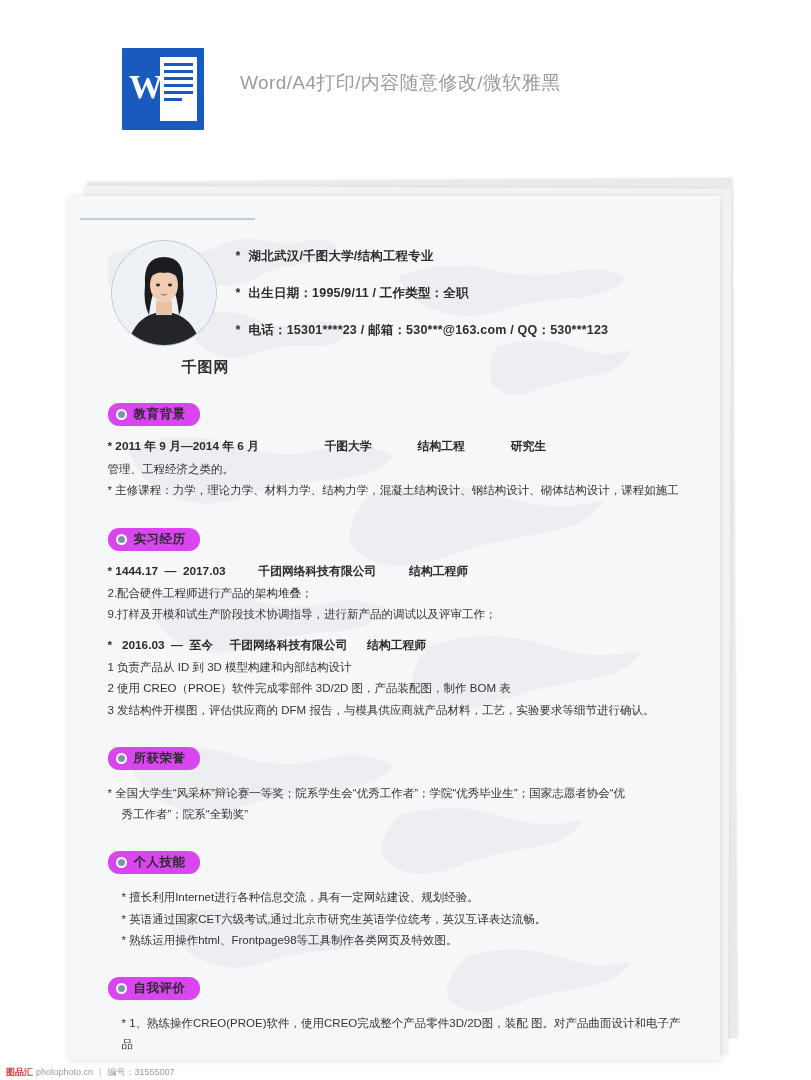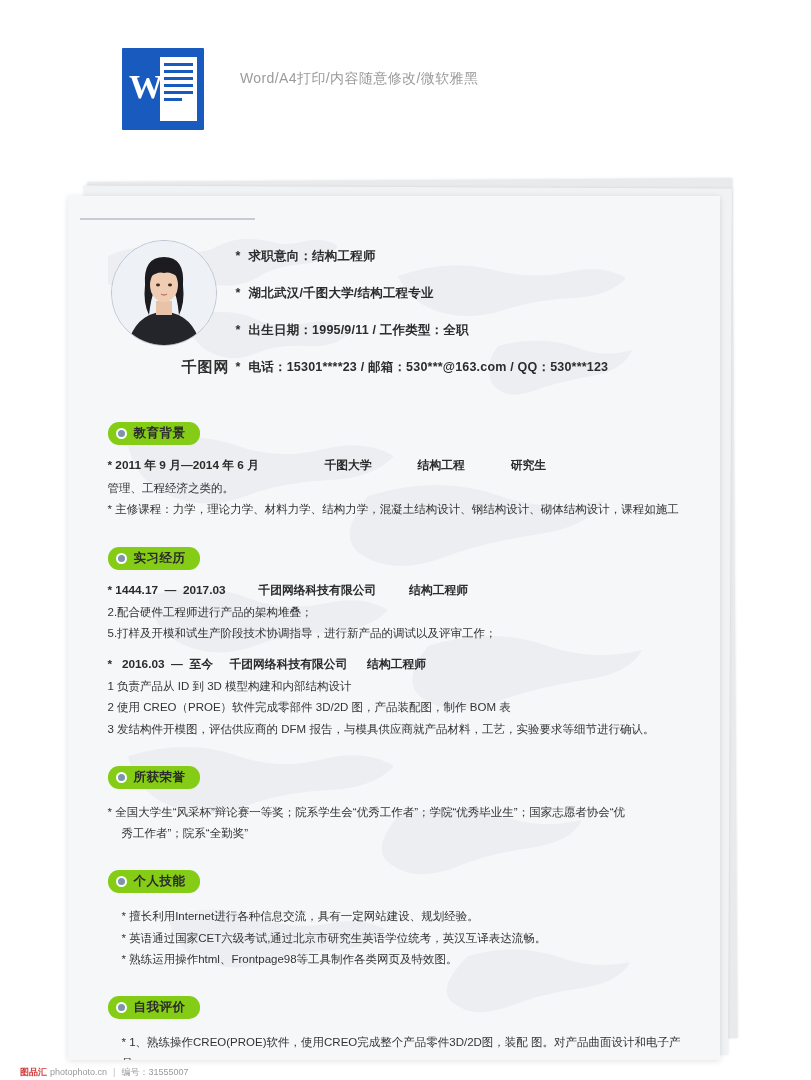--- a/index.html
+++ b/index.html
@@ -65,21 +65,21 @@
     padding-top: 6px;
   }
   .header-title {
     font-size: 26px;
     color: #2b2b2b;
     font-weight: bold;
     letter-spacing: 1px;
   }
   .header-sub {
     margin-top: 16px;
-    font-size: 14px;
+    font-size: 19px;
     color: #9b9b9b;
     letter-spacing: 0.4px;
   }
 
   
   .paper-area {
     position: relative;
     margin: 62px auto 0 auto;
     width: 692px;
     height: 880px;
@@ -174,21 +174,21 @@
     font-weight: bold;
     margin-bottom: 20px;
     letter-spacing: 0.2px;
   }
   .contact-list .line .star { margin-right: 8px; }
 
   
   .sec-head {
     display: inline-flex;
     align-items: center;
-    background: #84cc16;
+    background: #d946ef;
     border-radius: 11px;
     padding: 3px 14px 3px 8px;
     margin: 26px 0 13px 10px;
   }
   .sec-head .dot {
     width: 11px;
     height: 11px;
     border-radius: 50%;
     border: 2px solid #ffffff;
     background: #7d93ae;
@@ -234,21 +234,21 @@
     position: absolute;
     left: 0;
     bottom: 0;
     width: 100%;
     height: 16px;
     display: flex;
     align-items: center;
     font-size: 9px;
     color: #9a9a9a;
     background: transparent;
-    padding-left: 20px;
+    padding-left: 6px;
     box-sizing: border-box;
   }
   .footer-bar .wm-logo {
     color: #cf3a3a;
     font-weight: bold;
     margin-right: 3px;
     font-size: 9px;
   }
   .footer-bar .sep { margin: 0 6px; color: #bdbdbd; }
 </style>
@@ -318,21 +318,20 @@
 
               <ellipse cx="46" cy="44" rx="2" ry="1.4" fill="#3a2a22"></ellipse>
               <ellipse cx="58" cy="44" rx="2" ry="1.4" fill="#3a2a22"></ellipse>
               <path d="M49 53 q3 2 6 0" stroke="#b9755f" stroke-width="1.3" fill="none"></path>
             </svg>
           </div>
           <div class="avatar-name">千图网</div>
         </div>
 
         <div class="contact-list">
-          <div class="line"><span class="star">*</span><span>求职意向：结构工程师</span></div>
           <div class="line"><span class="star">*</span><span>湖北武汉/千图大学/结构工程专业</span></div>
           <div class="line"><span class="star">*</span><span>出生日期：1995/9/11 / 工作类型：全职</span></div>
           <div class="line"><span class="star">*</span><span>电话：15301****23 / 邮箱：530***@163.com / QQ：530***123</span></div>
         </div>
       </div>
 
       
       <div class="sec-head">
         <span class="dot"></span>
         <span class="label">教育背景</span>
@@ -345,21 +344,21 @@
 
       
       <div class="sec-head">
         <span class="dot"></span>
         <span class="label">实习经历</span>
       </div>
 
       <div class="exp-head">* 1444.17  —  2017.03          千团网络科技有限公司          结构工程师</div>
       <div class="body-txt">
         <div class="row">2.配合硬件工程师进行产品的架构堆叠；</div>
-        <div class="row">5.打样及开模和试生产阶段技术协调指导，进行新产品的调试以及评审工作；</div>
+        <div class="row">9.打样及开模和试生产阶段技术协调指导，进行新产品的调试以及评审工作；</div>
       </div>
 
       <div class="gap"></div>
 
       <div class="exp-head">*   2016.03  —  至今     千团网络科技有限公司      结构工程师</div>
       <div class="body-txt">
         <div class="row">1 负责产品从 ID 到 3D 模型构建和内部结构设计</div>
         <div class="row">2 使用 CREO（PROE）软件完成零部件 3D/2D 图，产品装配图，制作 BOM 表</div>
         <div class="row">3 发结构件开模图，评估供应商的 DFM 报告，与模具供应商就产品材料，工艺，实验要求等细节进行确认。</div>
       </div>

